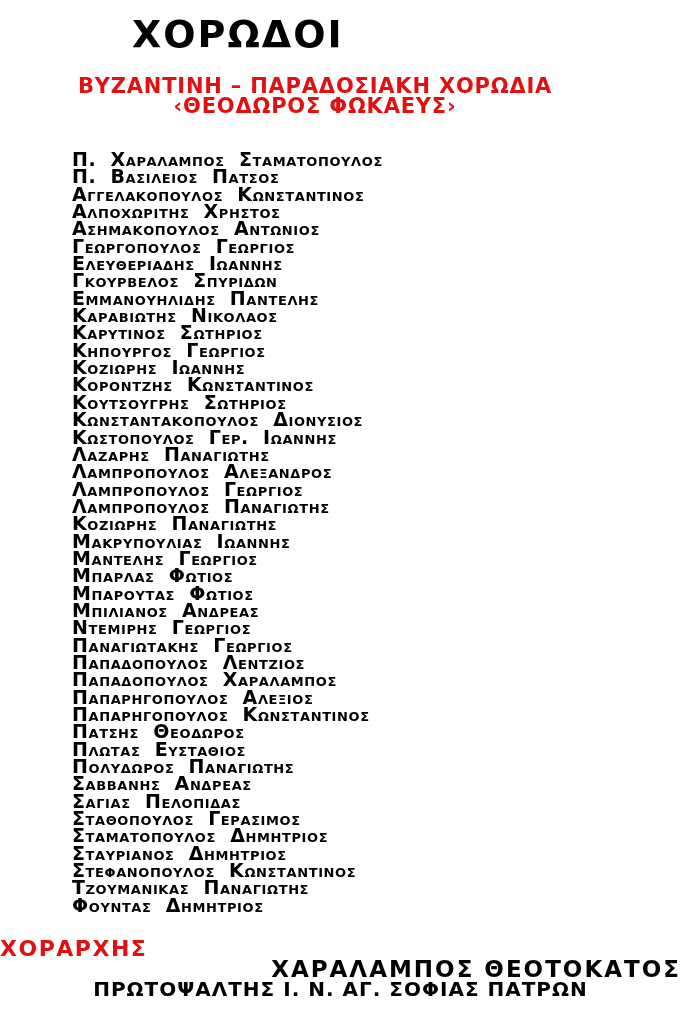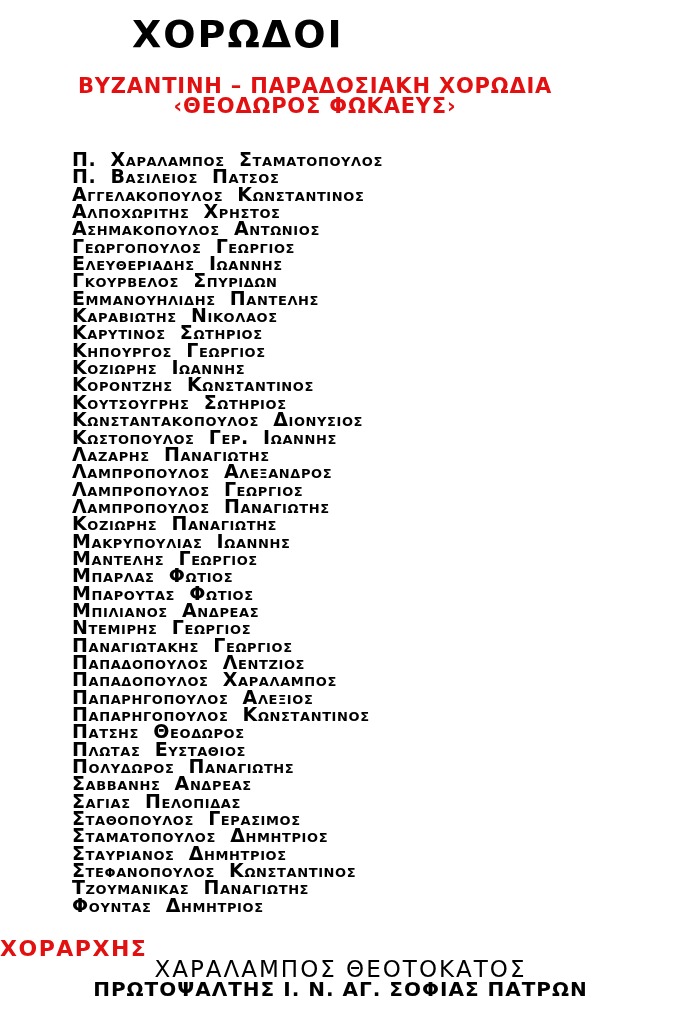--- a/index.html
+++ b/index.html
@@ -63,23 +63,23 @@
     color: var(--red);
     font-size: 22px;
     font-weight: bold;
     letter-spacing: 1.5px;
   }
   .footer-name {
     position: absolute;
     top: 956px;
     left: 0;
     width: 681px;
-    text-align: center;
+    text-align: right;
     font-size: 23px;
-    font-weight: normal;
+    font-weight: bold;
     letter-spacing: 2px;
     white-space: nowrap;
   }
   .footer-role {
     position: absolute;
     top: 977px;
     left: 0;
     width: 681px;
     text-align: center;
     font-size: 20px;

